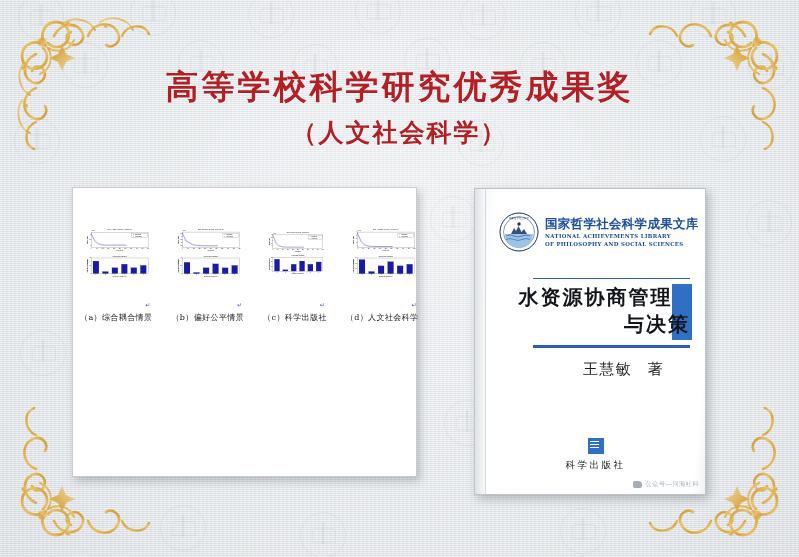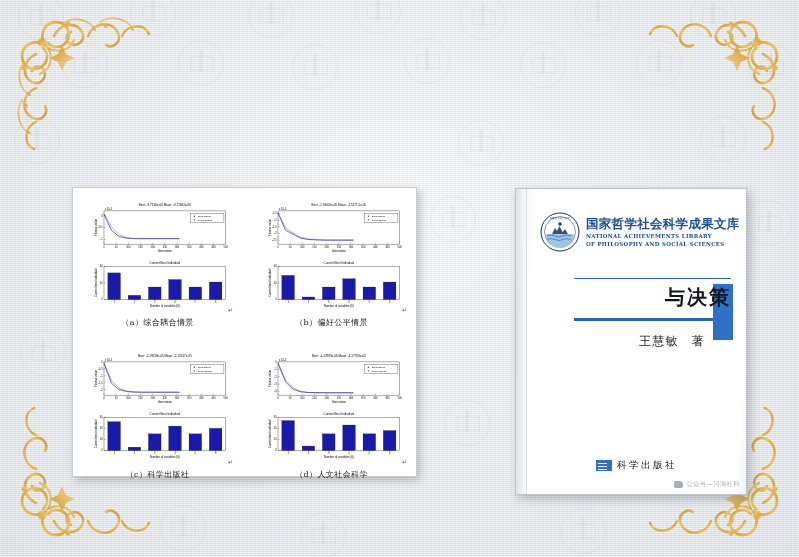--- a/index.html
+++ b/index.html
@@ -107,21 +107,21 @@
     width: 345px; height: 290px;
     background: #ffffff;
     border: 1px solid #c8ccd0;
     box-shadow: 3px 4px 8px rgba(60,66,74,.28);
     padding: 8px 7px;
     z-index: 4;
   }
   #figure-grid {
     width: 100%; height: 100%;
     display: grid;
-    grid-template-columns: 1fr 1fr;
+    grid-template-columns: 1fr 1fr 1fr 1fr;
     grid-template-rows: 1fr 1fr;
     gap: 19px;
   }
   .fig-panel { position: relative; display: flex; flex-direction: column; }
   .fig-plots { flex: 1 1 auto; }
   .fig-caption {
     text-align: center;
     font-family: "DejaVu Serif", "Liberation Serif", serif;
     font-size: 8px;
     color: #1b1b1b;
@@ -131,21 +131,21 @@
   }
   .pilcrow {
     position: absolute;
     right: 2px; bottom: 15px;
     font-size: 6px; color: #3b5fb8;
   }
 
   
   #book-cover {
     position: absolute;
-    left: 515px; top: 188px;
+    left: 474px; top: 188px;
     width: 232px; height: 307px;
     background: linear-gradient(95deg, #e9ebee 0%, #f7f8f9 4%, #ffffff 9%, #ffffff 95%, #f1f2f4 100%);
     border: 1px solid #bfc4c9;
     box-shadow: 3px 4px 9px rgba(60,66,74,.30);
     z-index: 4;
     overflow: hidden;
   }
   #book-spine {
     position: absolute;
     left: 0; top: 0; bottom: 0;
@@ -214,34 +214,35 @@
     letter-spacing: 2px;
     line-height: 1.35;
     padding: 5px 0 2px 0;
   }
   #cover-title .tl2 { display: block; text-align: right; }
   #cover-author {
     text-align: right;
     padding-right: 28px;
     margin-top: 12px;
     font-family: "DejaVu Serif", "Liberation Serif", serif;
-    font-size: 12px;
+    font-size: 15px;
     color: #1a1d22;
     letter-spacing: 1.2px;
   }
 
   
   #publisher-row {
     position: absolute;
     left: 0; right: 0;
     bottom: 22px;
     display: flex;
     align-items: center;
     justify-content: center;
     gap: 5px;
+    flex-direction: column;
   }
   #publisher-mark {
     width: 16px; height: 11px;
     background: #2f6fc4;
     position: relative;
     flex: 0 0 16px;
   }
   #publisher-mark::before {
     content: "";
     position: absolute;
@@ -458,20 +459,24 @@
       </g>
       <g fill="url(#gold4)" opacity=".9">
         <circle cx="40" cy="40" r="4.5"></circle>
           <circle cx="66" cy="22" r="2.6"></circle>
           <circle cx="22" cy="66" r="2.6"></circle>
         <path d="M56,52 l4,-9 l4,9 l9,4 l-9,4 l-4,9 l-4,-9 l-9,-4 z"></path>
       </g>
     </svg>
   </div>
 
+  <div id="title-block">
+    <div id="main-title">高等学校科学研究优秀成果奖</div>
+    <div id="sub-title">（人文社会科学）</div>
+  </div>
 
   <div id="figure-sheet">
     <div id="figure-grid">
         <div class="fig-panel">
           <div class="fig-plots"><svg viewBox="0 0 168 126" width="100%" height="100%">
               <rect x="26" y="14" width="132" height="36" fill="#fff" stroke="#000" stroke-width="0.35"></rect>
               <text x="92" y="9" text-anchor="middle" font-size="3.3" fill="#000" font-family="Liberation Sans, sans-serif">Best: -9.7130e-06 Mean: -9.71962e-06</text>
               <text x="27" y="12.5" font-size="2.8" fill="#000" font-family="Liberation Sans, sans-serif">x 10-5</text>
               <line x1="26" y1="50" x2="26" y2="48.4" stroke="#000" stroke-width="0.3"></line>
               <text x="26" y="54" text-anchor="middle" font-size="2.8" fill="#000" font-family="Liberation Sans, sans-serif">0</text>
@@ -804,20 +809,21 @@
           <div id="series-cn">国家哲学社会科学成果文库</div>
           <div id="series-en-1">NATIONAL ACHIEVEMENTS LIBRARY</div>
           <div id="series-en-2">OF PHILOSOPHY AND SOCIAL SCIENCES</div>
         </div>
       </div>
 
       <div id="cover-title-wrap">
         <div id="blue-accent"></div>
         <div id="title-rule-top"></div>
         <div id="cover-title">
+          <span class="tl1">水资源协商管理</span>
           <span class="tl2">与决策</span>
         </div>
         <div id="title-rule-bottom"></div>
       </div>
 
       <div id="cover-author">王慧敏　著</div>
 
       <div id="publisher-row">
         <div id="publisher-mark"></div>
         <div id="publisher-name">科学出版社</div>

